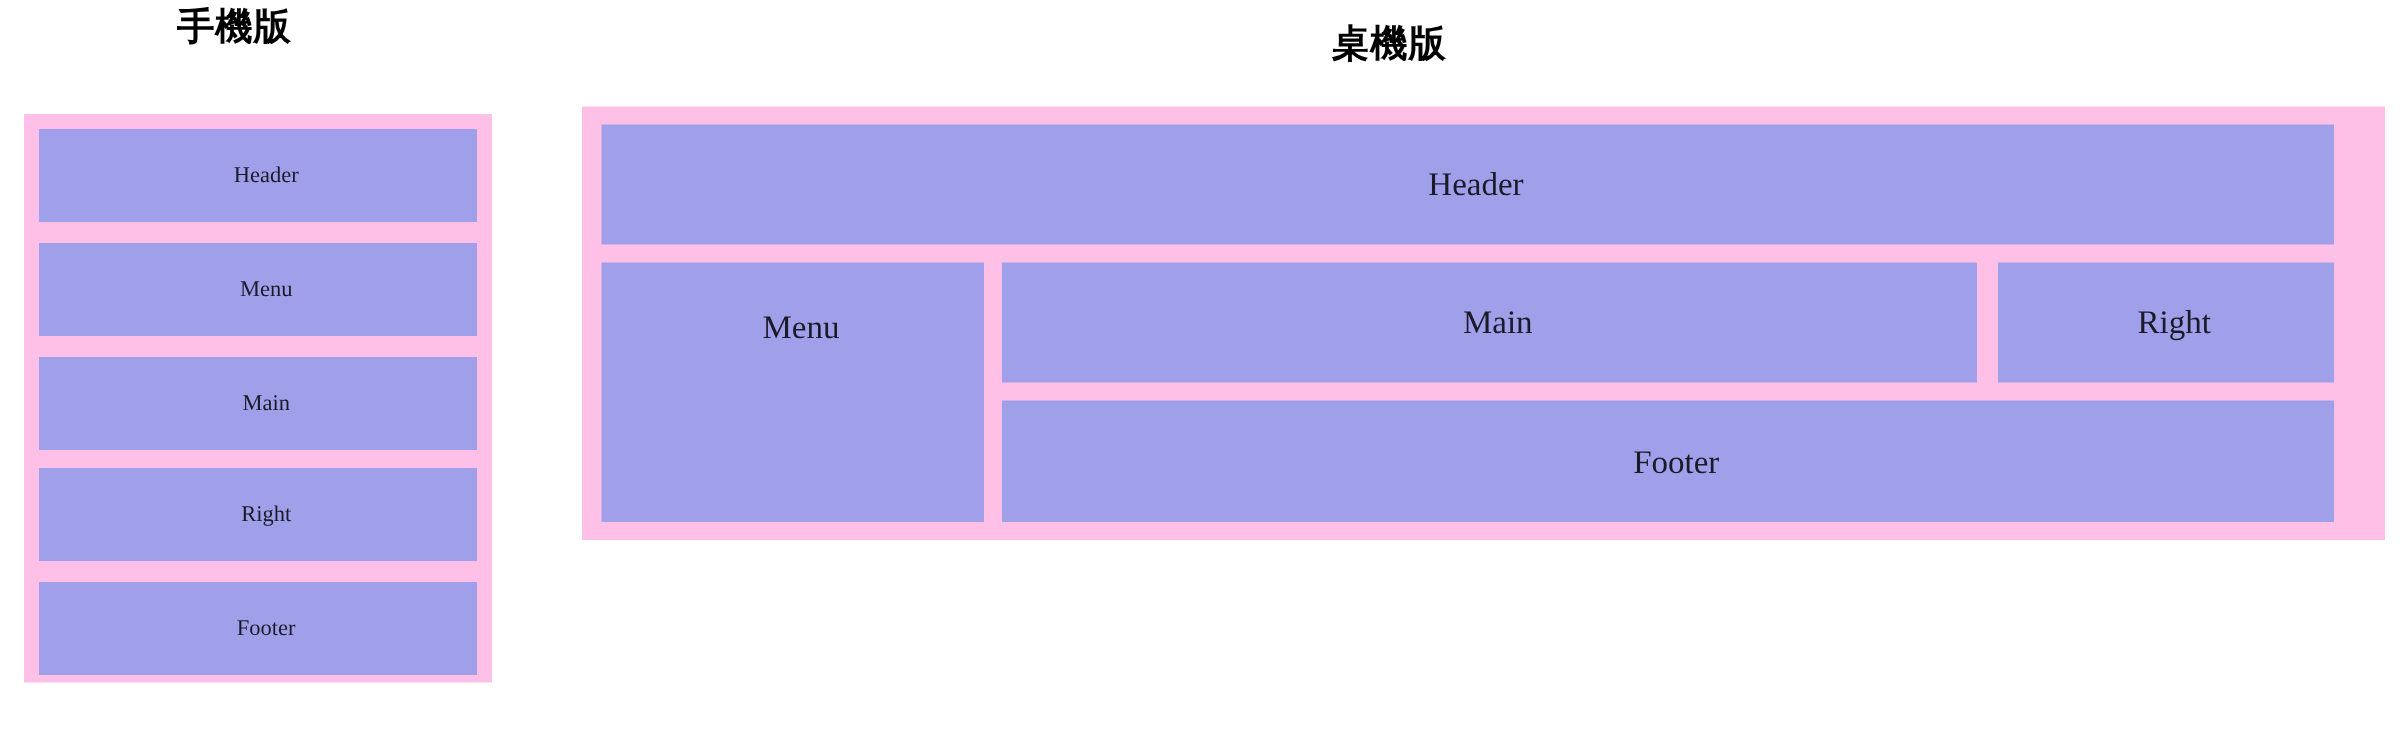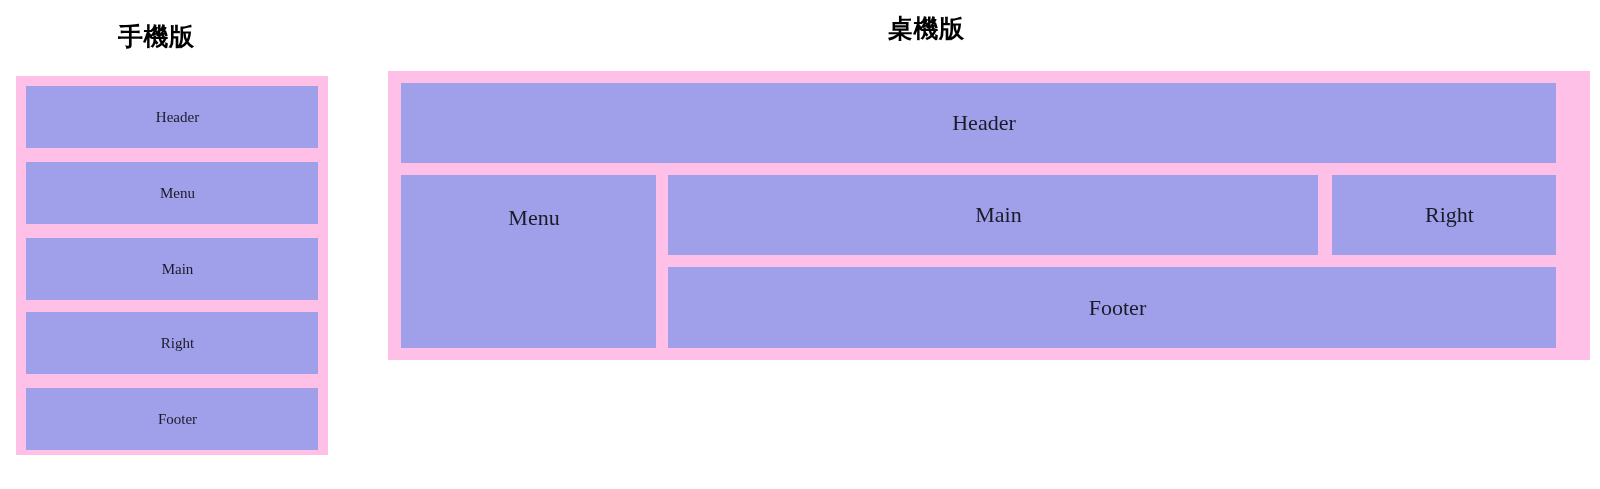--- a/index.html
+++ b/index.html
@@ -19,21 +19,21 @@
   
   .title {
     position: absolute;
     font-family: "DejaVu Sans", "Liberation Sans", sans-serif;
     font-weight: bold;
     font-size: 25px;
     color: #000000;
     white-space: nowrap;
     letter-spacing: 0.5px;
   }
-  #title-mobile  { left: 118px; top: 20px; }
+  #title-mobile  { left: 118px; top: 1px; }
   #title-desktop { left: 888px; top: 12px; }
 
   
   .pinkwrap {
     position: absolute;
     background: var(--pink, #ffc0e8);
     box-sizing: border-box;
   }
   .cell {
     position: absolute;

